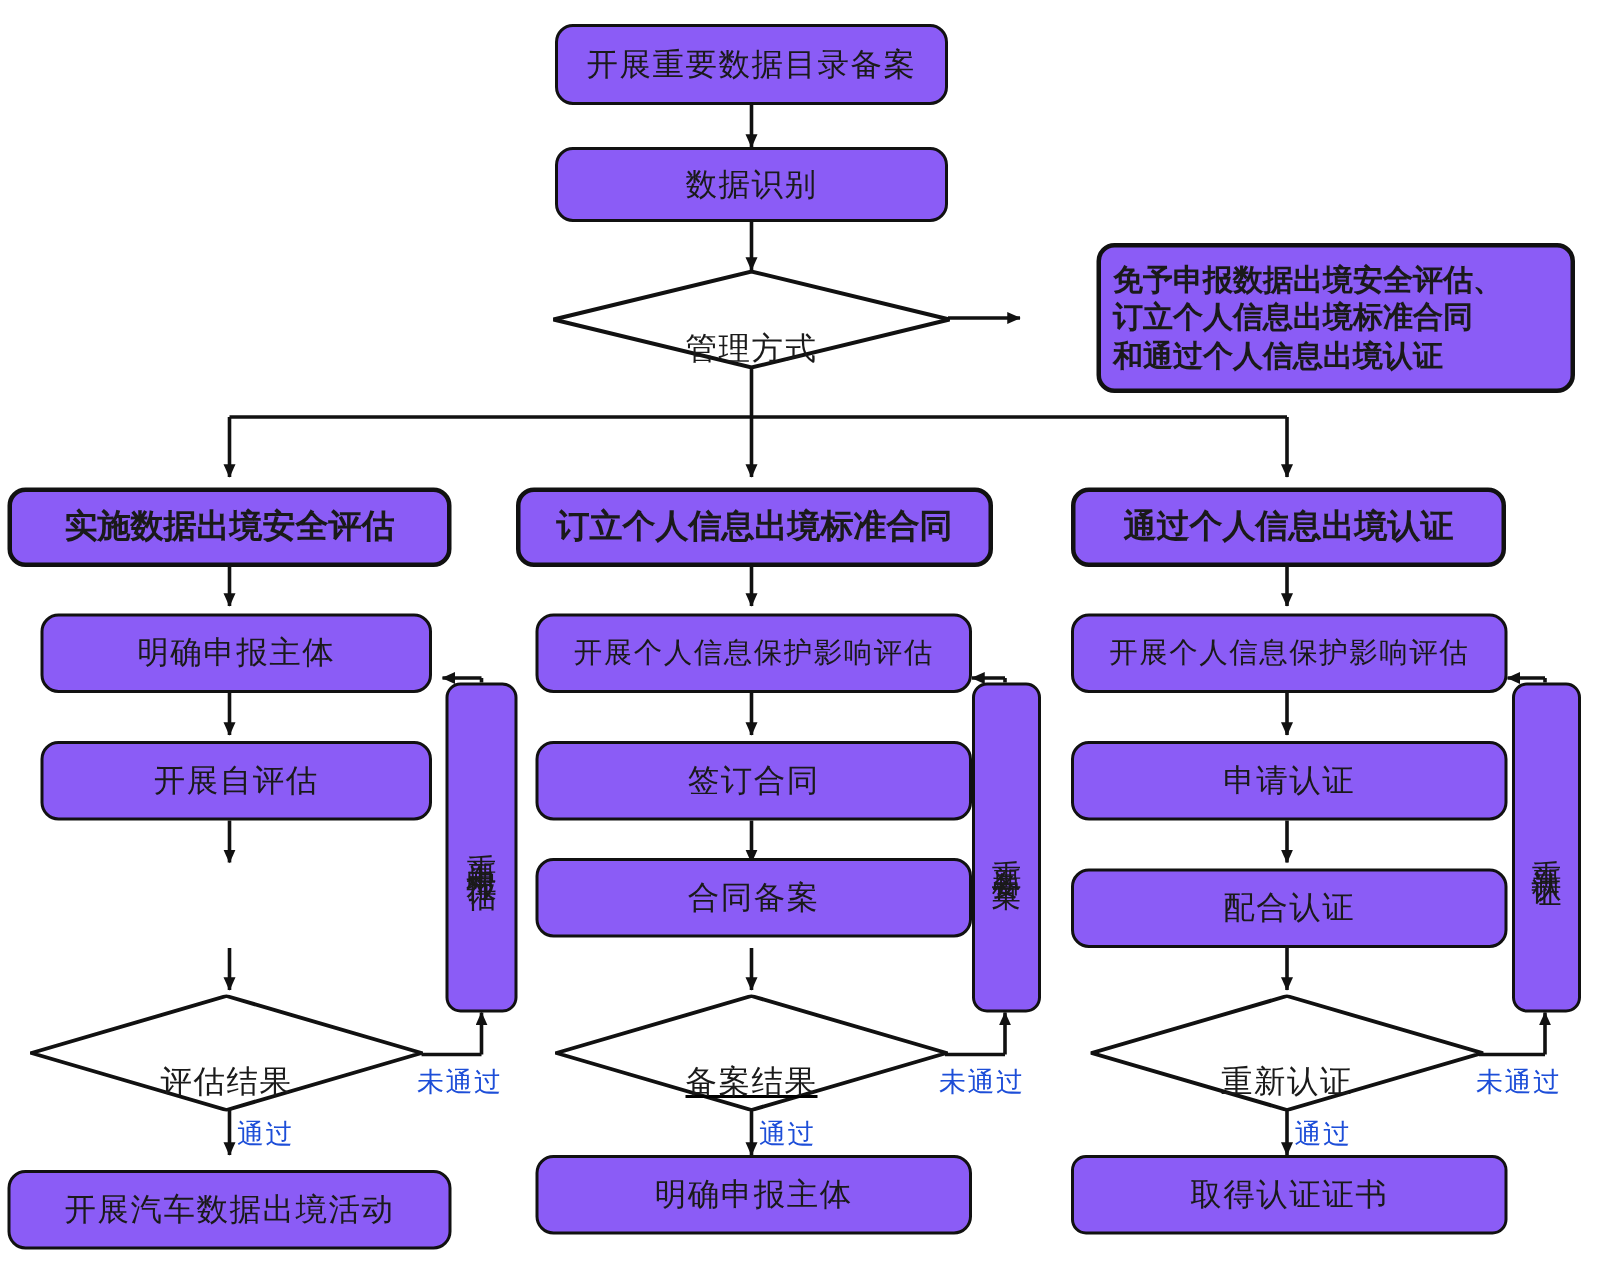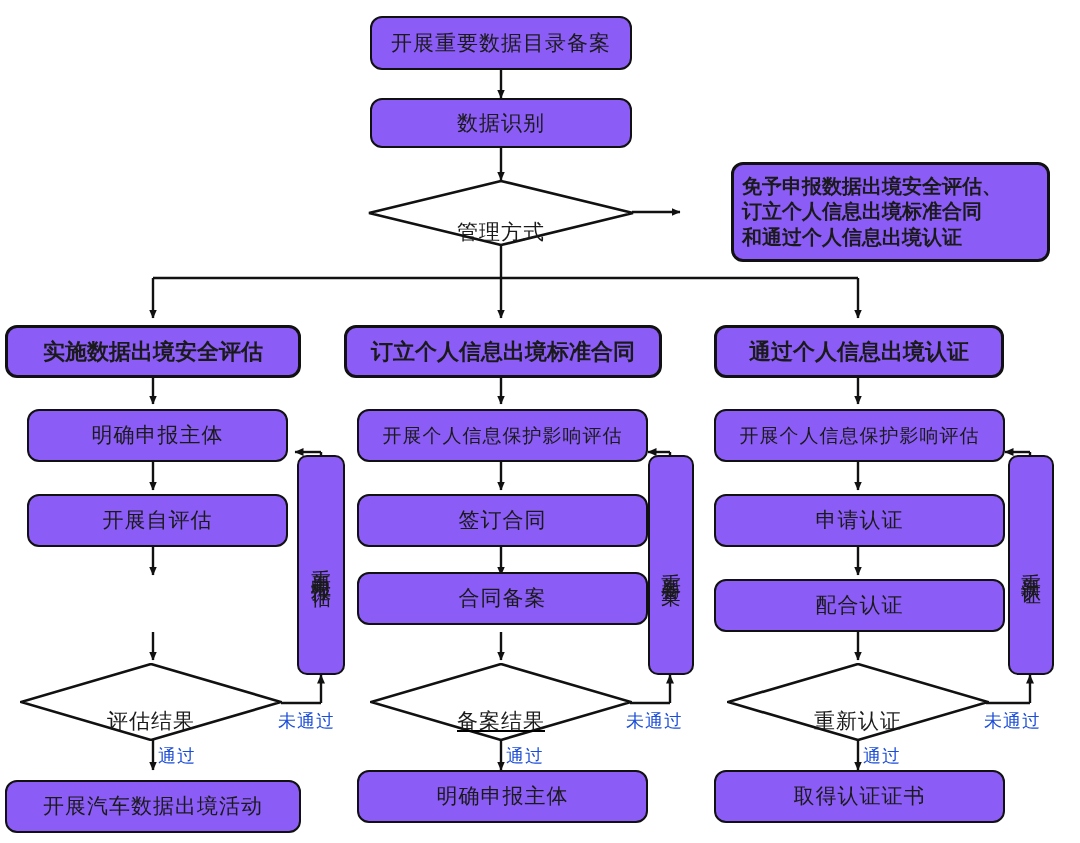--- a/index.html
+++ b/index.html
@@ -207,20 +207,20 @@
 
   <div class="node" style="left:714px;top:579px;width:291px;height:53px;">配合认证</div>
 
   <div class="diamond" style="left:727px;top:663px;width:262px;height:78px;">
     <svg width="262" height="78" viewBox="0 0 262 78" xmlns="http://www.w3.org/2000/svg">
       <polygon points="131,1 261,39 131,77 1,39" fill="#ffffff" stroke="#111111" stroke-width="2.6"></polygon>
     </svg>
     <span class="dlabel">重新认证</span>
   </div>
 
-  <div class="node" style="left:714px;top:770px;width:291px;height:53px;">取得认证证书</div>
+  <div class="node" style="left:714px;top:770px;width:291px;height:53px;border-radius:10px;">取得认证证书</div>
 
   <div class="node vert" style="left:1008px;top:455px;width:46px;height:220px;">重新认证</div>
 
   <span class="edgelabel" style="left:863px;top:744px;">通过</span>
   <span class="edgelabel" style="left:984px;top:709px;">未通过</span>
 
 </div>
 
 </body></html>

